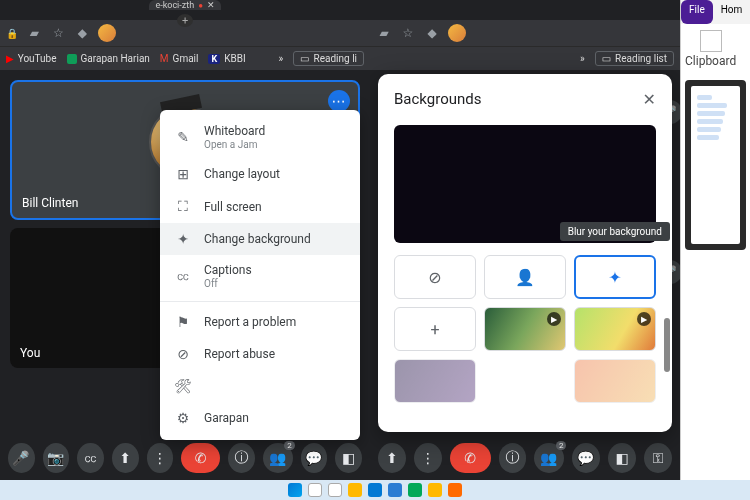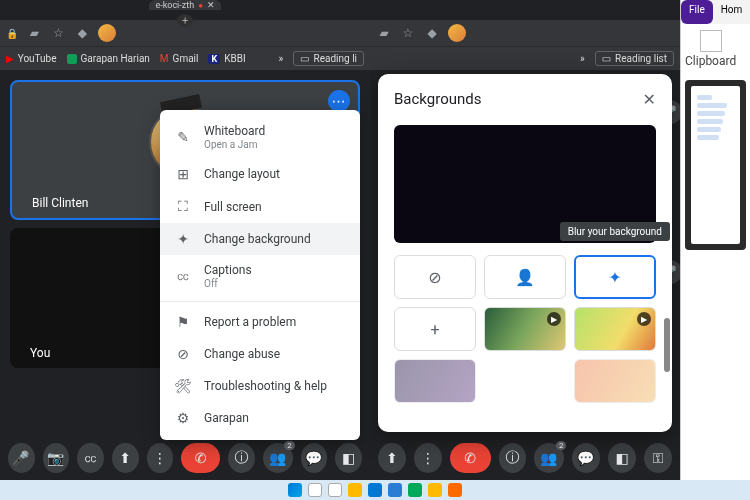--- a/index.html
+++ b/index.html
@@ -29,21 +29,21 @@
   .bm .spacer{flex:1;}
   .rl{display:flex;align-items:center;gap:4px;border:1px solid #5f6368;border-radius:3px;padding:1px 6px;}
   
   .meet-body { position: absolute; top: 70px; bottom: 44px; left:0; right:0; background:#202124; padding:10px;}
   .tile { position:relative; border-radius:8px; background:#3c4043; }
   .tile.sel{ border:2px solid #1a73e8; }
   .tile-top{ height:140px; margin-bottom:8px;}
   .tile-bot{ height:140px; background:#111;}
   .avatar{ position:absolute; top:24px; left:50%; transform:translateX(-50%); width:72px;height:72px;border-radius:50%; background:radial-gradient(circle at 30% 30%, #f2d28a, #b97a2e 60%, #3a2a18); border:2px solid #555;}
   .hat{position:absolute;top:-10px;left:10px;width:40px;height:14px;background:#222;transform:rotate(-12deg);}
-  .namelbl{position:absolute;bottom:8px;left:20px;color:#fff;font-size:12px;}
+  .namelbl{position:absolute;bottom:8px;left:10px;color:#fff;font-size:12px;}
   .dots{position:absolute;top:8px;right:8px;width:22px;height:22px;border-radius:50%;background:#1a73e8;color:#fff;font-size:14px;display:flex;align-items:center;justify-content:center;letter-spacing:1px;}
   
   .menu{position:absolute; top:110px; left:160px; width:200px; background:#fff; border-radius:6px; box-shadow:0 4px 18px rgba(0,0,0,.35); padding:6px 0; z-index:50;}
   .mi{display:flex;align-items:center;gap:12px;padding:8px 14px;font-size:12px;color:#3c4043;cursor:pointer;}
   .mi.hover{background:#f1f3f4;}
   .mi .ic{width:18px;color:#5f6368;font-size:14px;text-align:center;}
   .mi .sub{font-size:10px;color:#80868b;display:block;margin-top:1px;}
   .sep{height:1px;background:#e8eaed;margin:4px 0;}
   .muted-pill{position:absolute;left:50%;top:50%;transform:translate(-50%,-50%);width:24px;height:24px;border-radius:50%;background:#3c4043;color:#fff;font-size:12px;display:flex;align-items:center;justify-content:center;}
   
@@ -166,25 +166,24 @@
         <span class="ic">㏄</span>
         <span><span>Captions</span><span class="sub">Off</span></span>
       </div>
       <div class="sep"></div>
       <div class="mi">
         <span class="ic">⚑</span>
         <span>Report a problem</span>
       </div>
       <div class="mi">
         <span class="ic">⊘</span>
-        <span>Change abuse</span>
+        <span>Report abuse</span>
       </div>
       <div class="mi">
         <span class="ic">🛠</span>
-        <span>Troubleshooting &amp; help</span>
       </div>
       <div class="mi">
         <span class="ic">⚙</span>
         <span>Garapan</span>
       </div>
     </div>
 
     <div class="bbar">
       <div class="bb">🎤</div>
       <div class="bb">📷</div>

